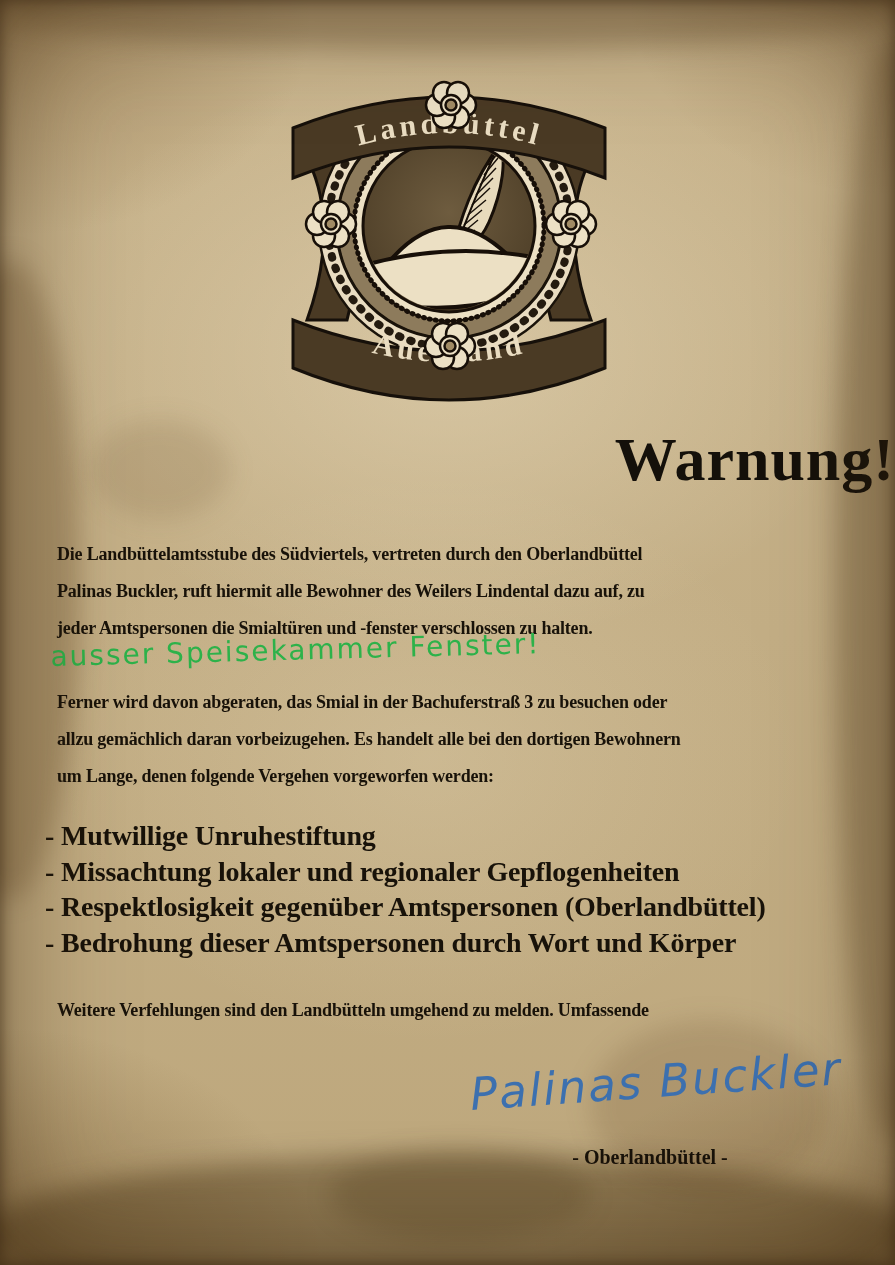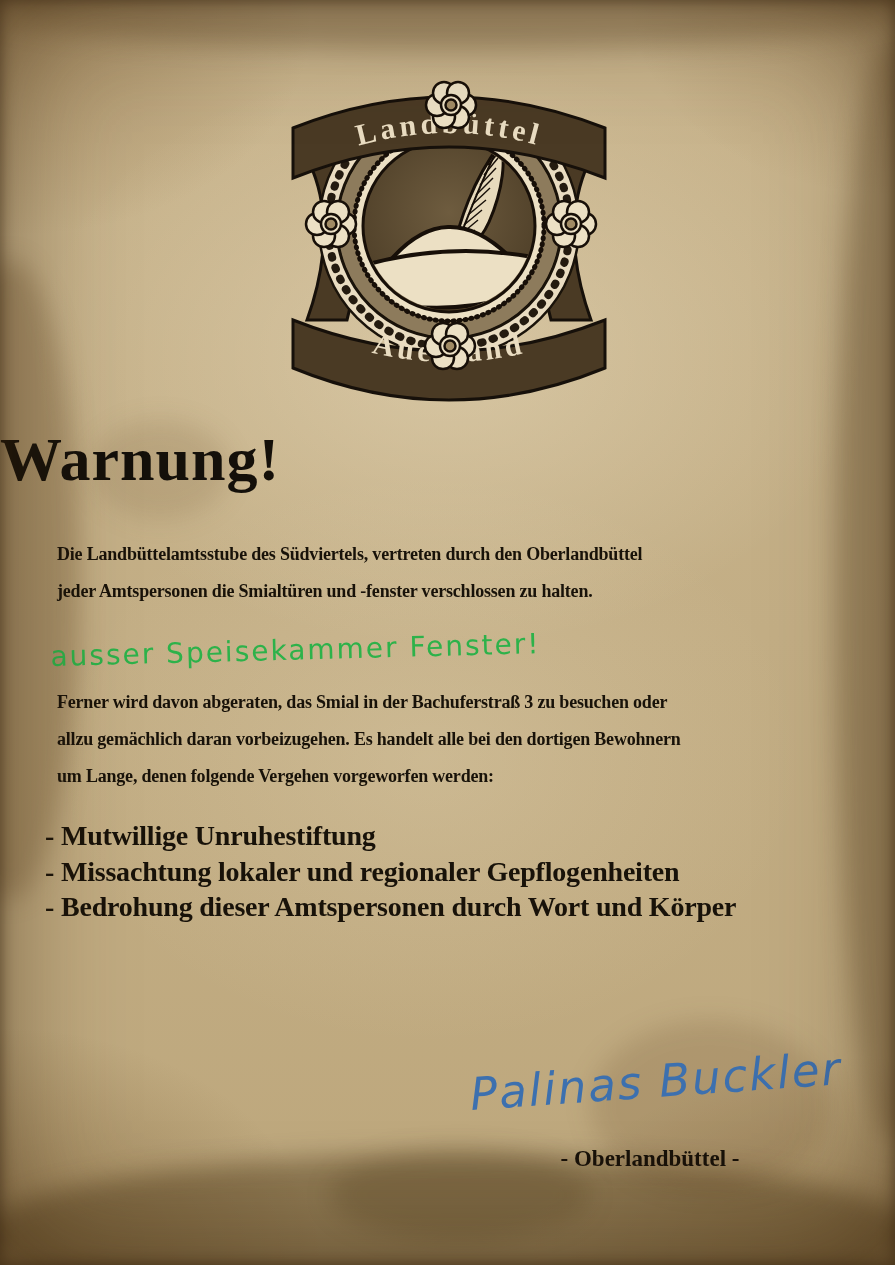--- a/index.html
+++ b/index.html
@@ -27,21 +27,21 @@
   .st-a{left:590px;top:1020px;width:240px;height:170px;background:rgba(84,58,26,.16);}
   .st-b{left:90px;top:420px;width:140px;height:100px;background:rgba(92,66,30,.14);}
   .st-c{left:330px;top:1150px;width:260px;height:90px;background:rgba(70,48,20,.22);}
   .vignette{position:absolute;inset:0;pointer-events:none;
     box-shadow:inset 0 0 120px rgba(62,40,14,.58), inset 0 0 16px rgba(38,23,8,.65);}
 
   .emblem{position:absolute;left:287px;top:54px;width:324px;height:362px;}
 
   .title{
     position:absolute;left:0;top:428px;width:100%;
-    text-align:left;font-size:62px;font-weight:bold;color:#14100a;
+    text-align:right;font-size:62px;font-weight:bold;color:#14100a;
     letter-spacing:1px;line-height:1;
   }
   .bodytext{
     position:absolute;left:57px;width:820px;
     font-size:18px;font-weight:bold;color:#181209;
     letter-spacing:-0.2px;
   }
   .bodytext .ln{line-height:37px;white-space:nowrap;}
   .p1{top:536px;}
   .p2{top:684px;}
@@ -59,21 +59,21 @@
   }
   .offenses li{line-height:35.5px;white-space:nowrap;}
   .signature{
     position:absolute;left:472px;top:1068px;width:400px;
     font-family:"DejaVu Sans",sans-serif;font-style:italic;
     font-size:45px;color:#3c70af;letter-spacing:2px;
     transform:rotate(-4deg);transform-origin:left bottom;white-space:nowrap;
   }
   .sig-role{
     position:absolute;left:450px;top:1146px;width:400px;
-    text-align:center;font-size:23px;font-weight:bold;color:#181209;
+    text-align:center;font-size:20px;font-weight:bold;color:#181209;
   }
 </style>
 </head>
 <body>
 
 <div class="page">
 
   <div class="stain st-left"></div>
   <div class="stain st-right"></div>
   <div class="stain st-bottom"></div>
@@ -161,37 +161,40 @@
     <use href="#flower" x="164" y="51"></use>
     <use href="#flower" x="44" y="170"></use>
     <use href="#flower" x="284" y="170"></use>
     <use href="#flower" x="163" y="292"></use>
   </svg>
 
   <div class="title">Warnung!</div>
 
   <div class="bodytext p1">
     <div class="ln">Die Landbüttelamtsstube des Südviertels, vertreten durch den Oberlandbüttel</div>
+    <div class="ln">Palinas Buckler, ruft hiermit alle Bewohner des Weilers Lindental dazu auf, zu</div>
     <div class="ln">jeder Amtspersonen die Smialtüren und -fenster verschlossen zu halten.</div>
   </div>
 
   <div class="note">ausser Speisekammer Fenster!</div>
 
   <div class="bodytext p2">
     <div class="ln">Ferner wird davon abgeraten, das Smial in der Bachuferstraß 3 zu besuchen oder</div>
     <div class="ln">allzu gemächlich daran vorbeizugehen. Es handelt alle bei den dortigen Bewohnern</div>
     <div class="ln">um Lange, denen folgende Vergehen vorgeworfen werden:</div>
   </div>
 
   <ul class="offenses">
     <li>- Mutwillige Unruhestiftung</li>
     <li>- Missachtung lokaler und regionaler Gepflogenheiten</li>
+    <li>- Respektlosigkeit gegenüber Amtspersonen (Oberlandbüttel)</li>
     <li>- Bedrohung dieser Amtspersonen durch Wort und Körper</li>
   </ul>
 
   <div class="bodytext p3">
+    <div class="ln">Weitere Verfehlungen sind den Landbütteln umgehend zu melden. Umfassende</div>
   </div>
 
   <div class="signature">Palinas Buckler</div>
   <div class="sig-role">- Oberlandbüttel -</div>
 
   <div class="vignette"></div>
 </div>
 
 </body></html>

